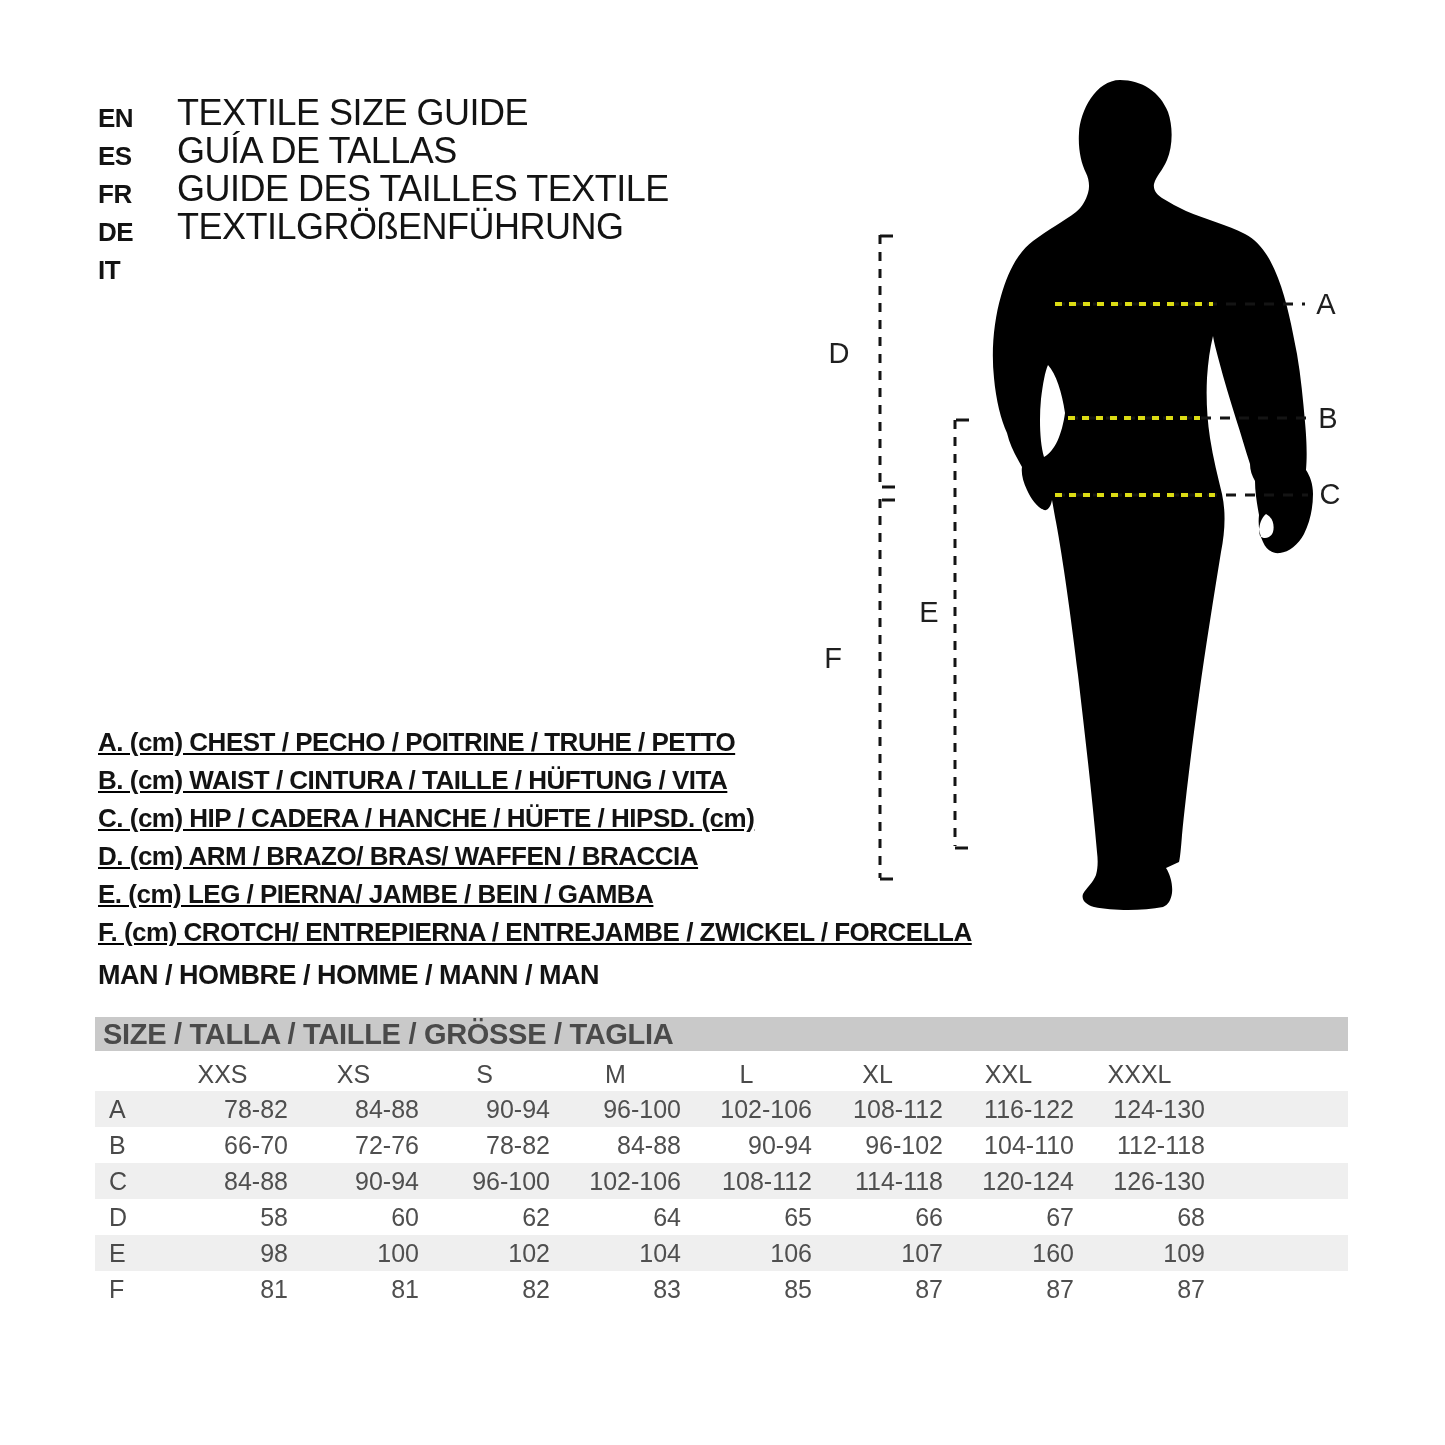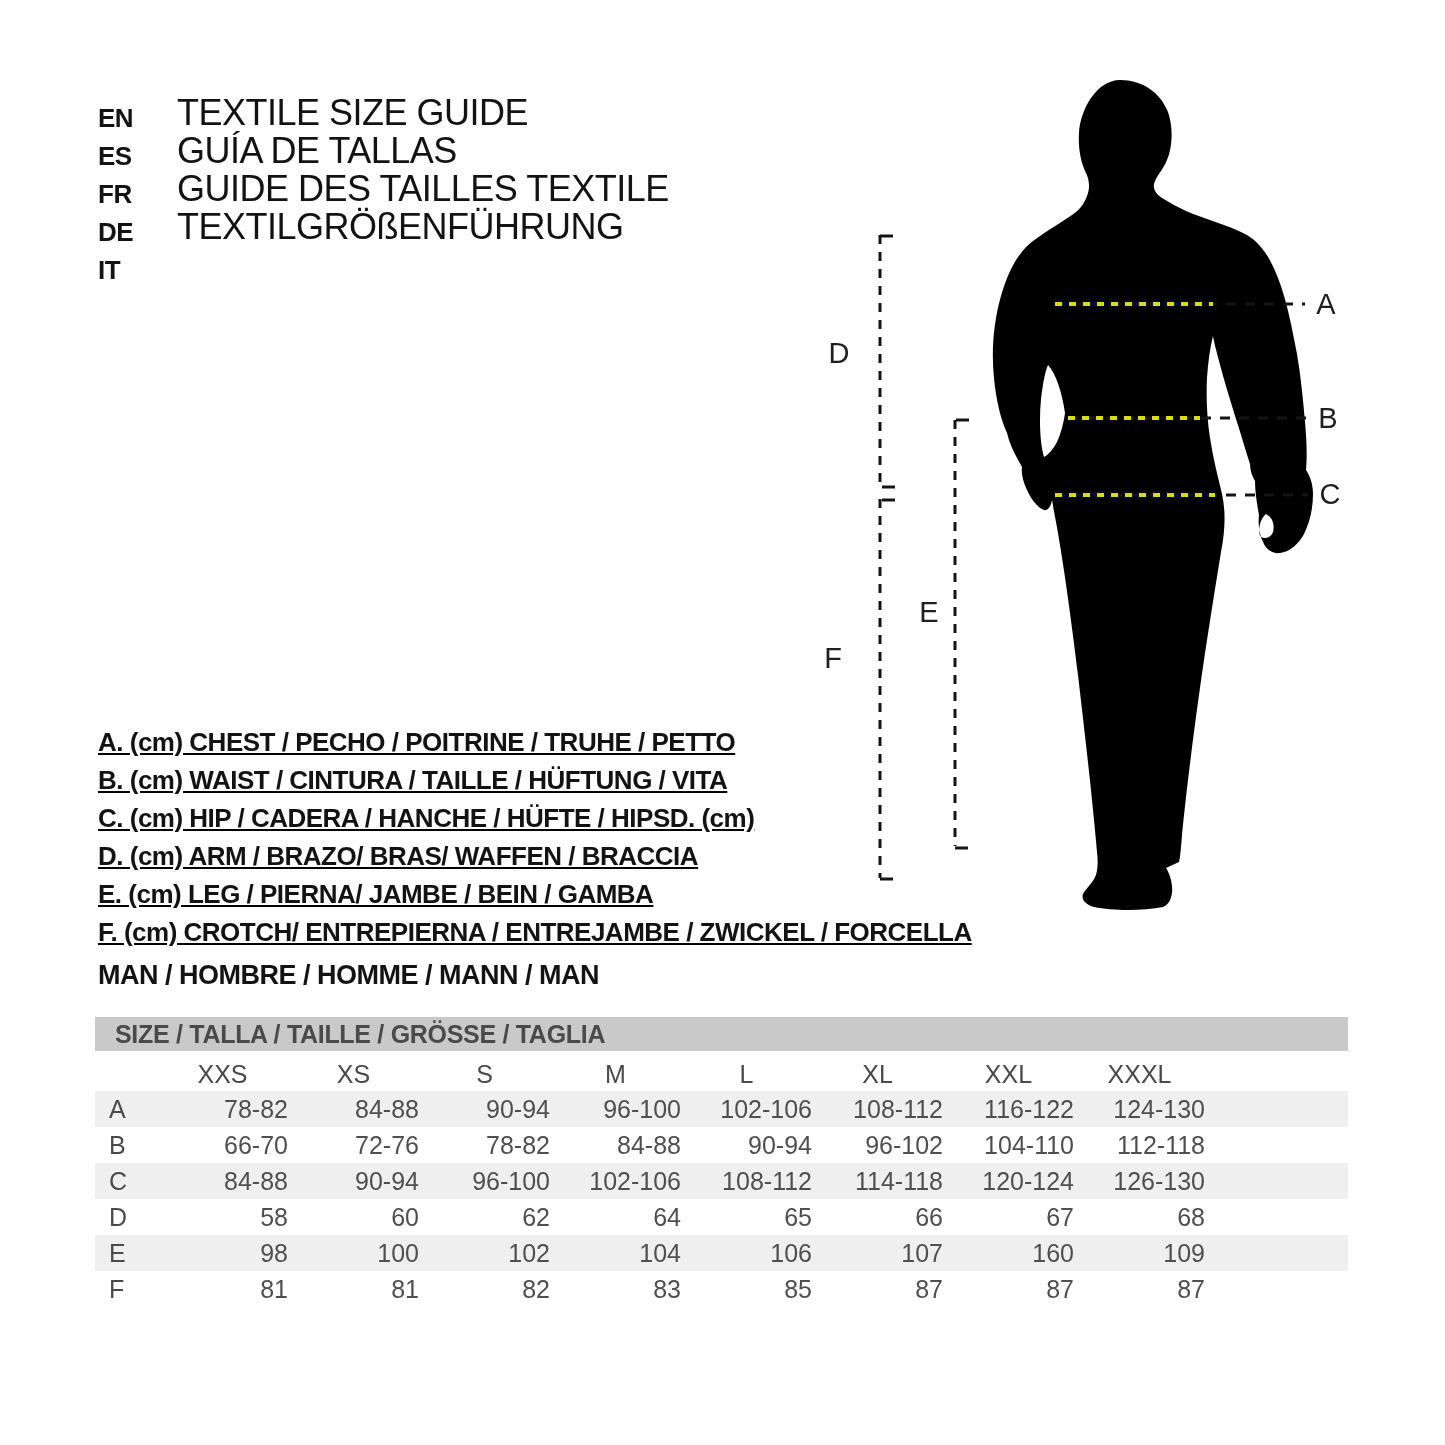--- a/index.html
+++ b/index.html
@@ -17,21 +17,21 @@
   .lang-title{font-size:36px;font-weight:400;color:#131313;letter-spacing:-0.5px;white-space:nowrap;}
 
   .meas-block{left:98px;top:727px;text-decoration:underline;}
   .meas-row{height:38px;font-size:26px;font-weight:700;color:#131313;letter-spacing:-0.5px;white-space:nowrap;}
 
   .category-line{left:98px;top:960px;font-size:27px;font-weight:700;color:#131313;letter-spacing:-0.5px;}
 
   
   .size-table{left:95px;top:1017px;width:1253px;}
   .st-titlebar{height:34px;background:#c9c9c9;display:flex;align-items:center;}
-  .st-title{padding-left:20px;font-size:25px;font-weight:700;color:#4a4a4a;letter-spacing:-0.3px;}
+  .st-title{padding-left:8px;font-size:29px;font-weight:700;color:#4a4a4a;letter-spacing:-0.3px;}
   .st-row{display:flex;align-items:center;}
   .st-colhead-row{height:40px;background:#ffffff;}
   .st-data-row{height:36px;}
   .st-data-row.striped{background:#efefef;}
   .st-label-cell{width:62px;padding-left:14px;box-sizing:border-box;font-size:25px;color:#4a4a4a;}
   .st-cell{width:131px;text-align:right;font-size:25px;color:#4f4f4f;}
   .st-colhead{width:131px;text-align:center;font-size:25px;color:#4a4a4a;margin-top:6px;}
   .st-fill{flex:1;}
 
   

